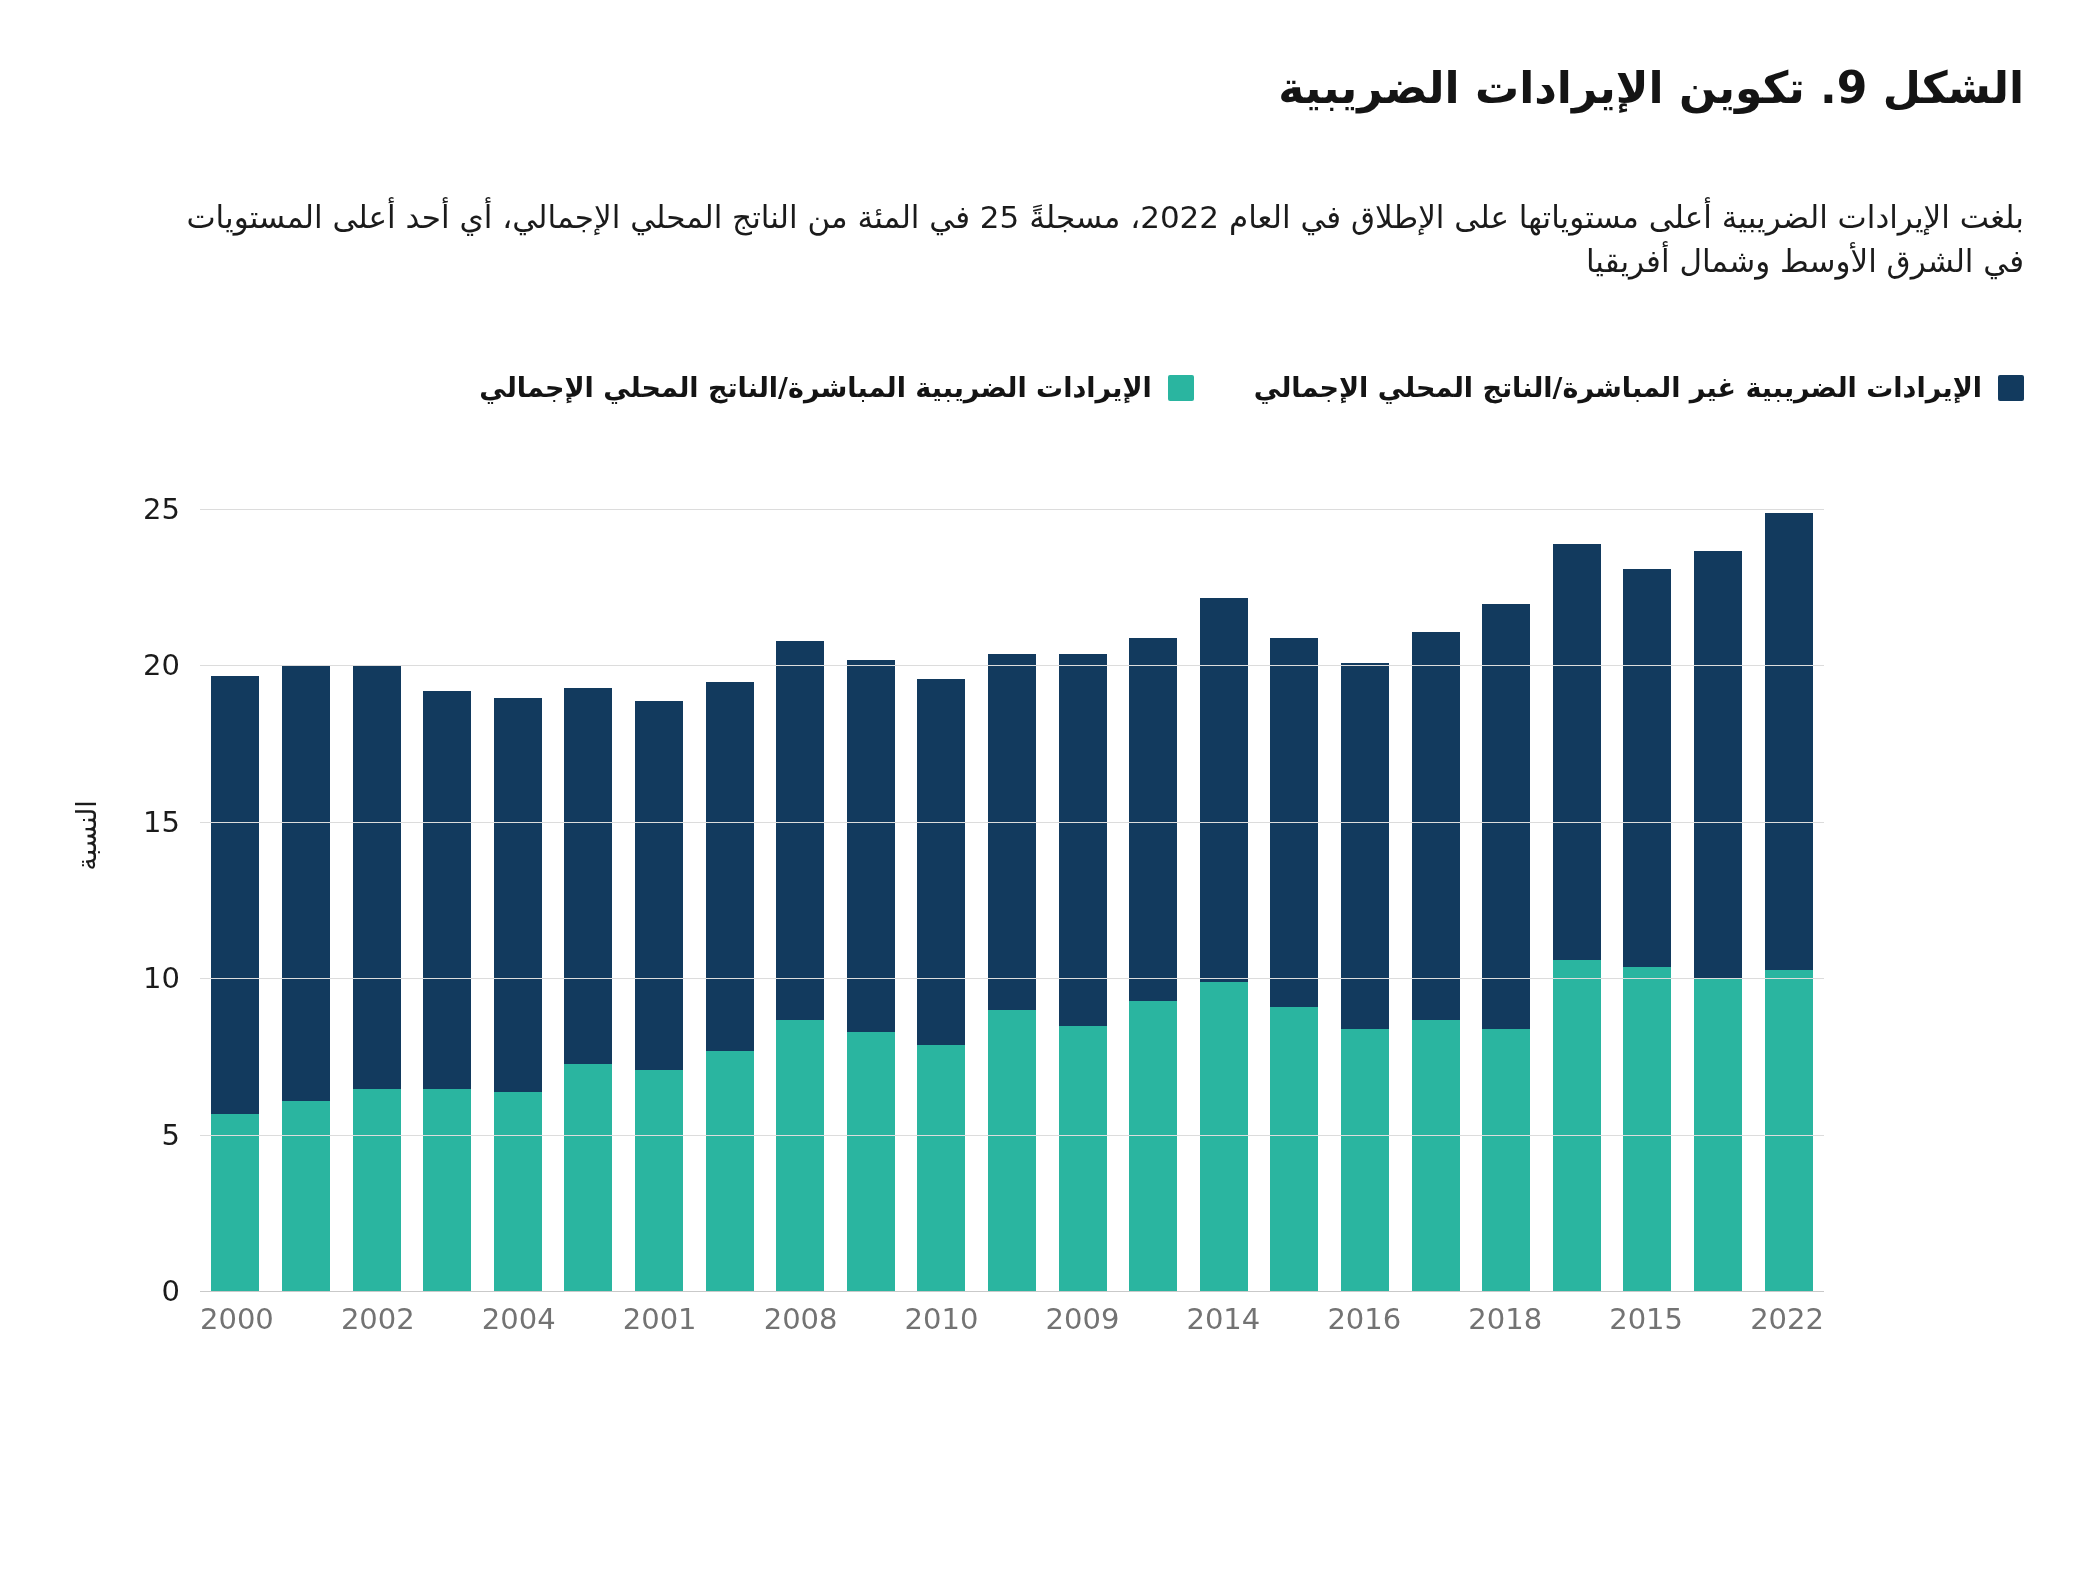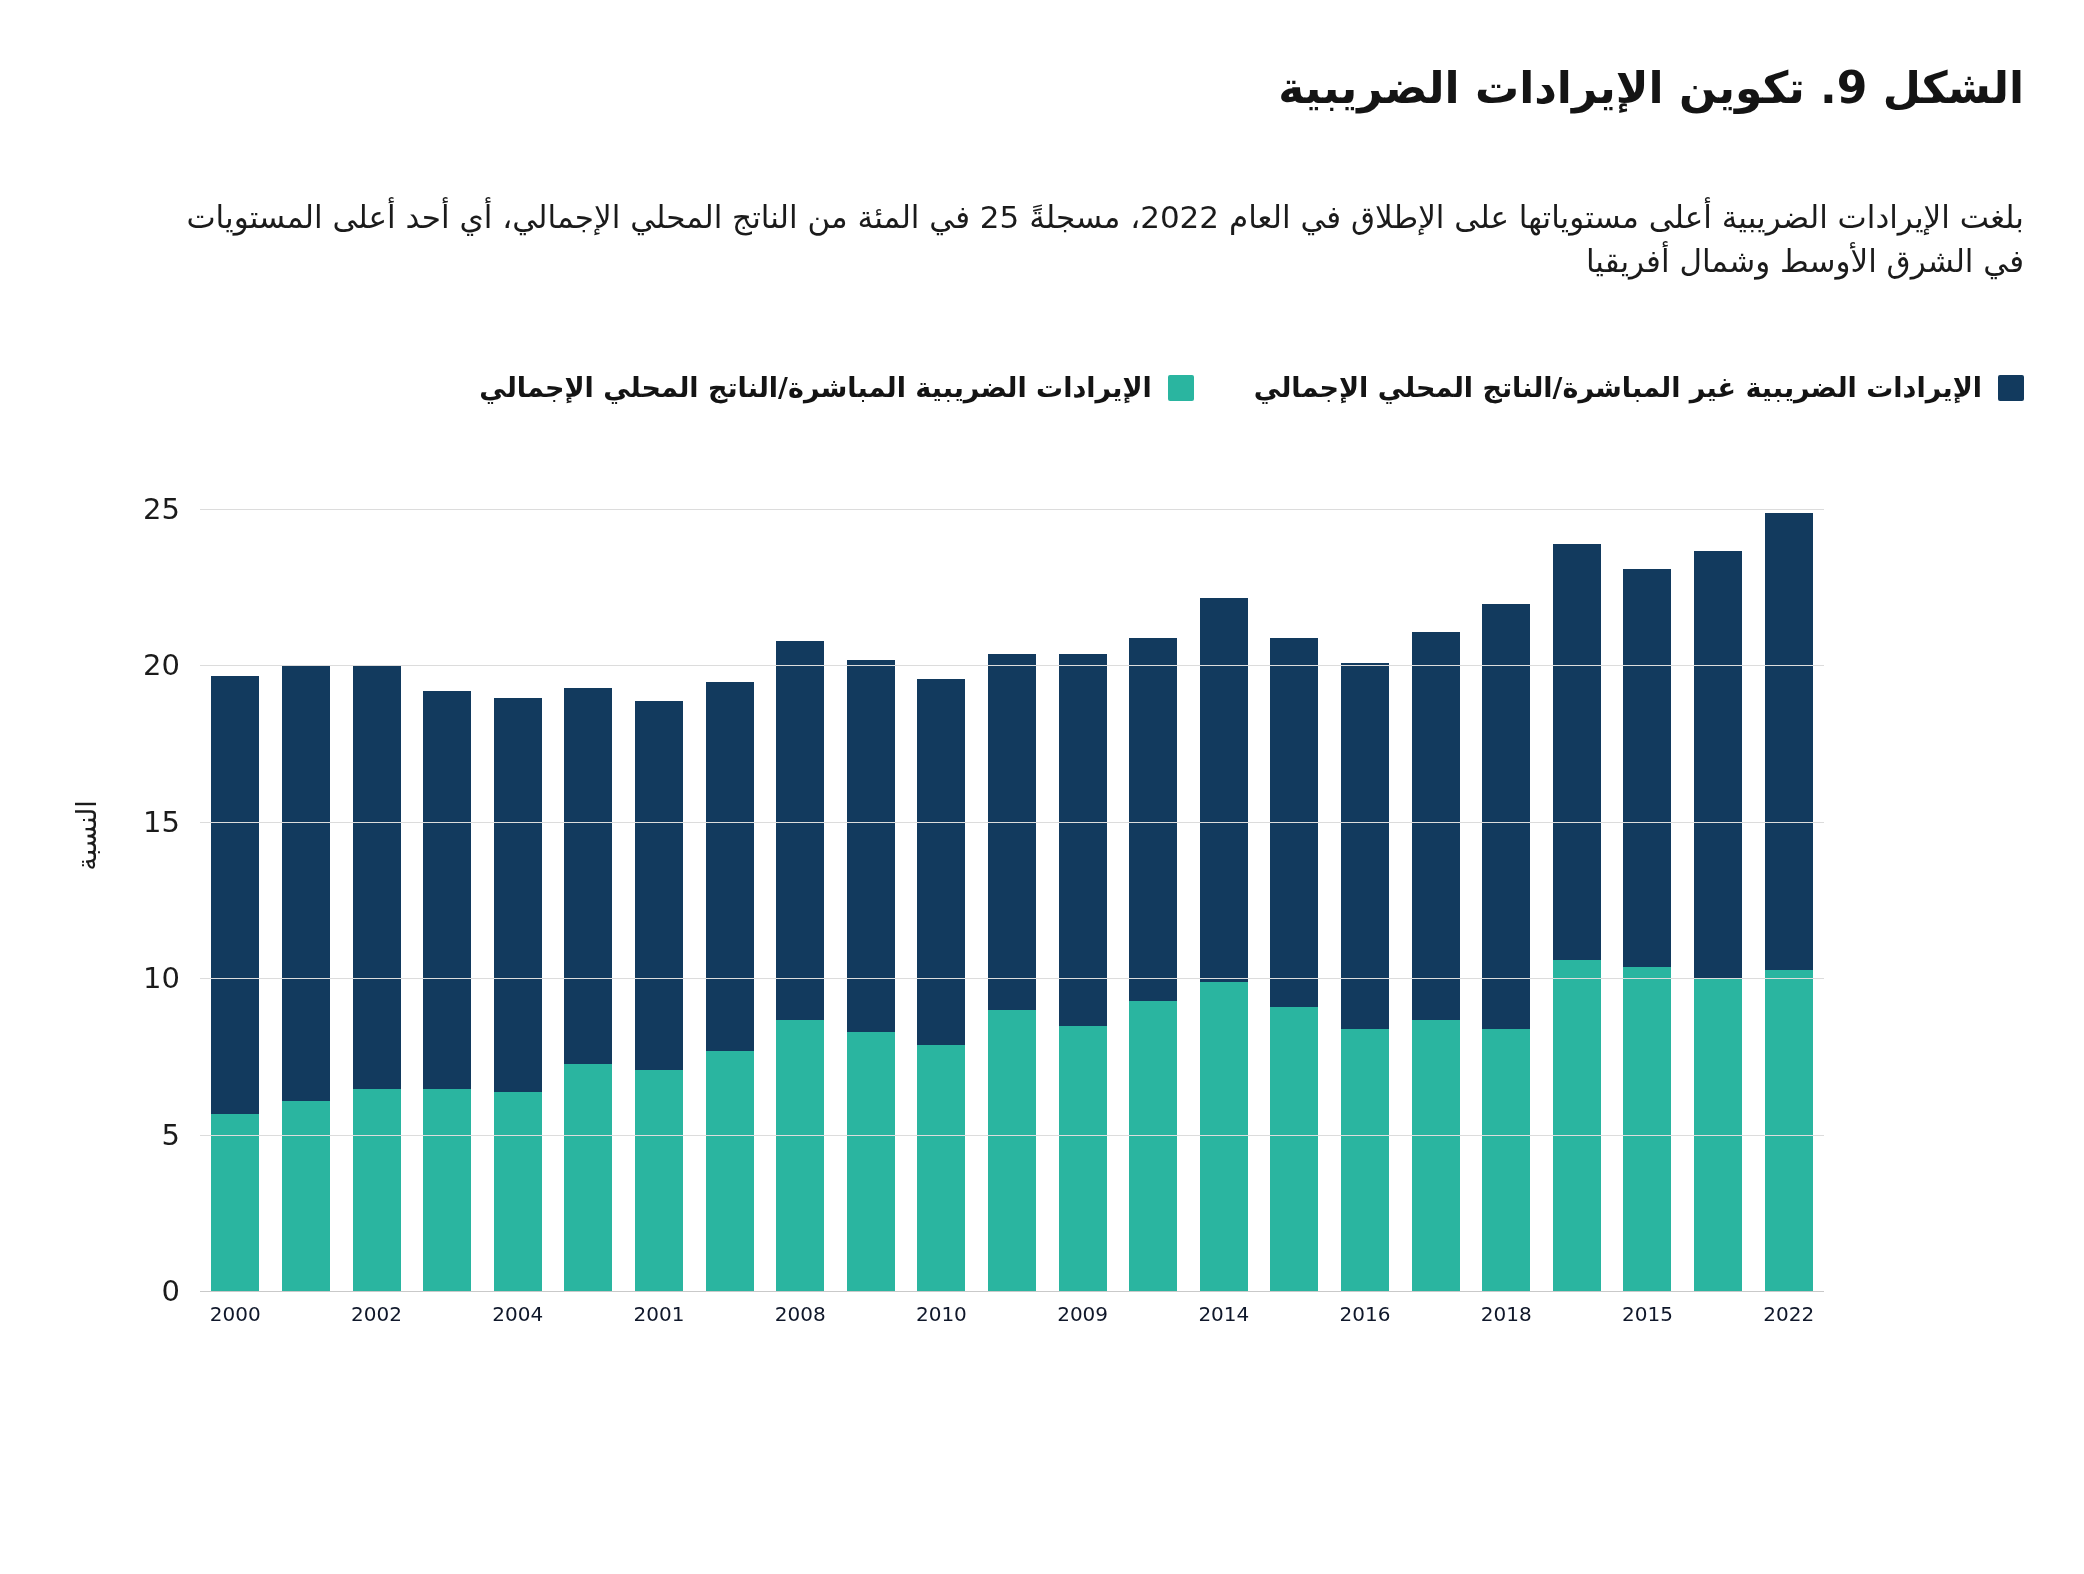--- a/index.html
+++ b/index.html
@@ -156,22 +156,22 @@
     left: 140px;
     top: 812px;
     display: flex;
     flex-direction: row;
     justify-content: space-between;
     direction: ltr;
   }
   .x-label-cell {
     flex: 1 1 0;
     text-align: center;
-    font-size: 20px;
-    color: #0f172a;
+    font-size: 29px;
+    color: #737373;
   }
   
   .source {
     position: absolute;
     top: 1450px;
     right: 60px;
     left: 60px;
     text-align: right;
     font-size: 29px;
     color: #1b1b1b;

